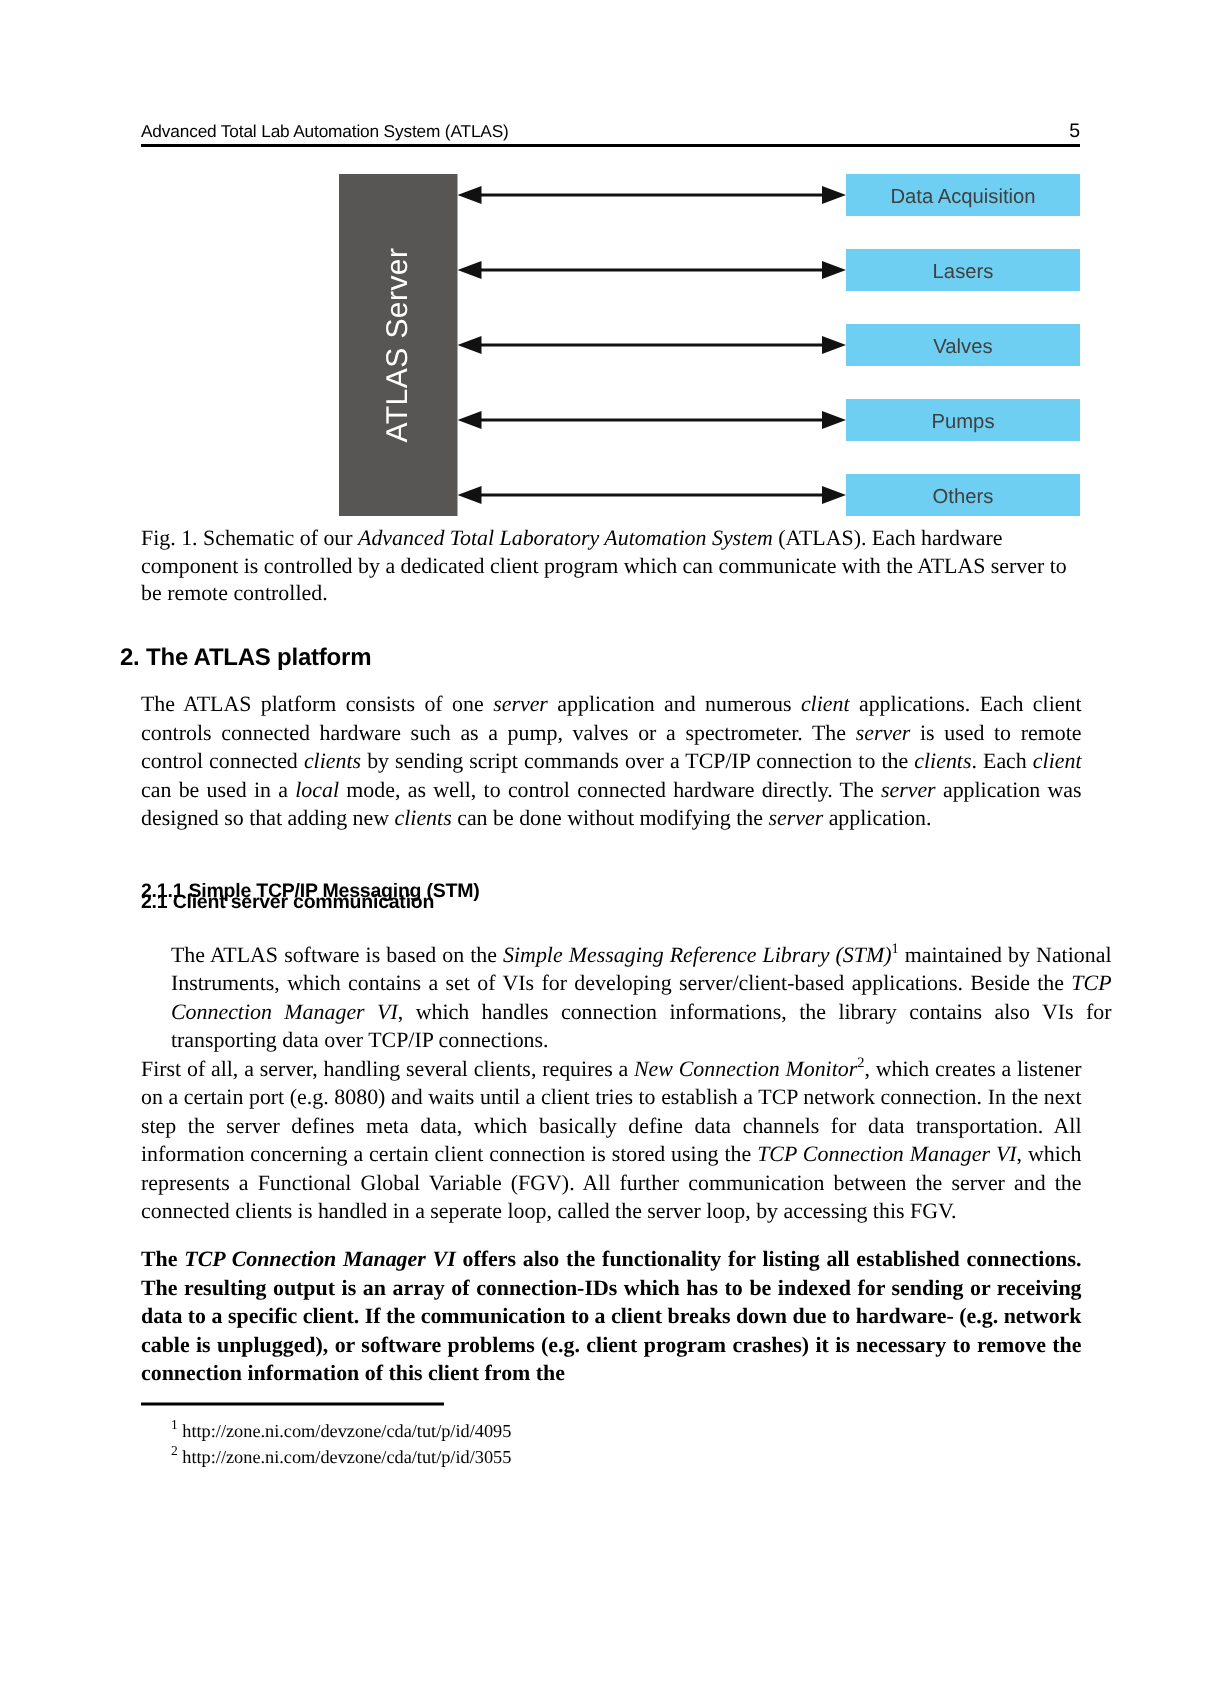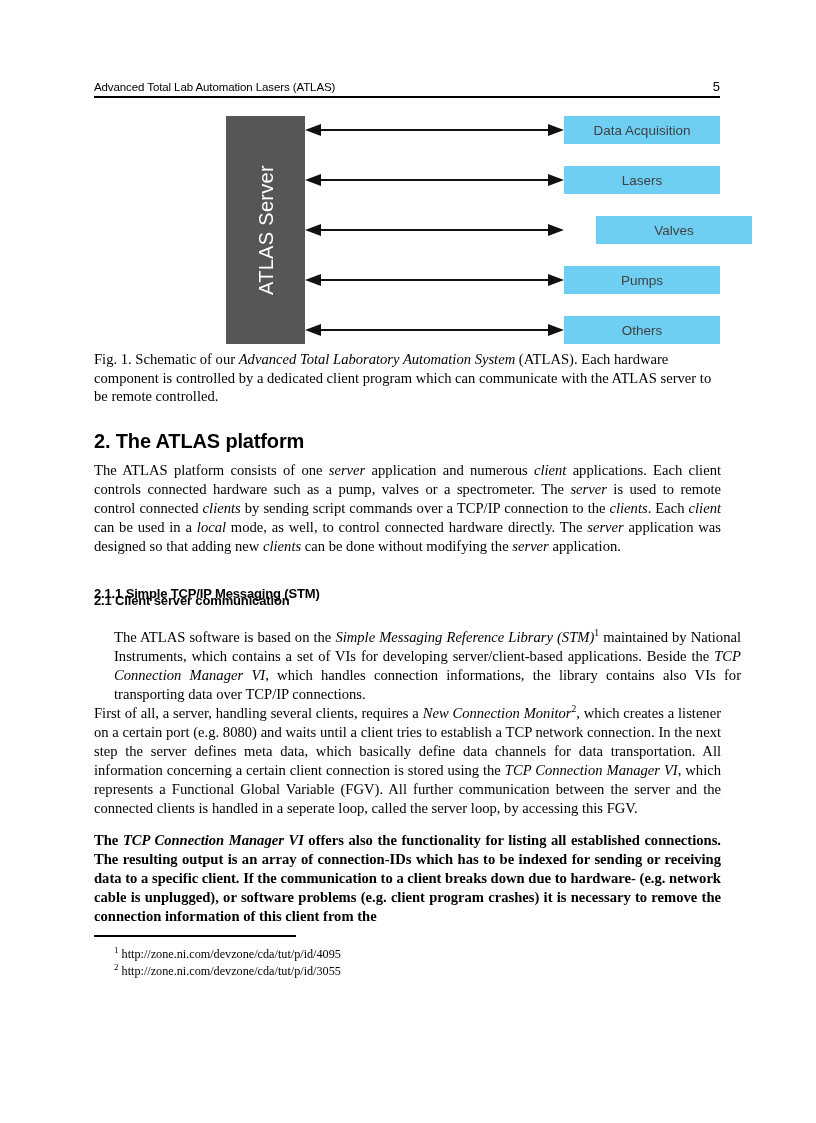--- a/index.html
+++ b/index.html
@@ -105,24 +105,24 @@
     width: 628px;
     font-size: 14.6px;
     line-height: 18.6px;
     text-align: left;
   }
   .caption i { font-style: italic; }
 
   
   .h2 {
     position: absolute;
-    left: 94px;
+    left: 80px;
     font-family: "Liberation Sans", sans-serif;
     font-weight: bold;
-    font-size: 20px;
+    font-size: 16px;
     letter-spacing: -0.15px;
   }
   .h2.sec2     { top: 430px; }
   .h3 {
     position: absolute;
     left: 94px;
     font-family: "Liberation Sans", sans-serif;
     font-weight: bold;
     font-size: 13px;
     letter-spacing: -0.15px;
@@ -175,21 +175,21 @@
     vertical-align: super;
     line-height: 0;
   }
 </style>
 </head>
 <body>
 
 <div class="page">
 
   <div class="header">
-    <span>Advanced Total Lab Automation Lasers (ATLAS)</span>
+    <span>Advanced Total Lab Automation System (ATLAS)</span>
     <span class="header-page-no">5</span>
   </div>
   <div class="header-rule"></div>
 
   <div class="figure">
 
     <div class="server-box">
       <span class="server-label">ATLAS Server</span>
     </div>
 
@@ -208,21 +208,21 @@
       <svg class="arrow" viewBox="0 0 259 14" preserveAspectRatio="none">
         <line x1="12" y1="7" x2="247" y2="7" stroke="#111" stroke-width="2"></line>
         <polygon points="0,7 16,1 16,13" fill="#111"></polygon>
         <polygon points="259,7 243,1 243,13" fill="#111"></polygon>
       </svg>
       <div class="client-box">
         <span>Lasers</span>
       </div>
     </div>
 
-    <div class="client-row" style="top:106px;padding-left:32px;">
+    <div class="client-row" style="top:106px;">
       <svg class="arrow" viewBox="0 0 259 14" preserveAspectRatio="none">
         <line x1="12" y1="7" x2="247" y2="7" stroke="#111" stroke-width="2"></line>
         <polygon points="0,7 16,1 16,13" fill="#111"></polygon>
         <polygon points="259,7 243,1 243,13" fill="#111"></polygon>
       </svg>
       <div class="client-box">
         <span>Valves</span>
       </div>
     </div>
 

